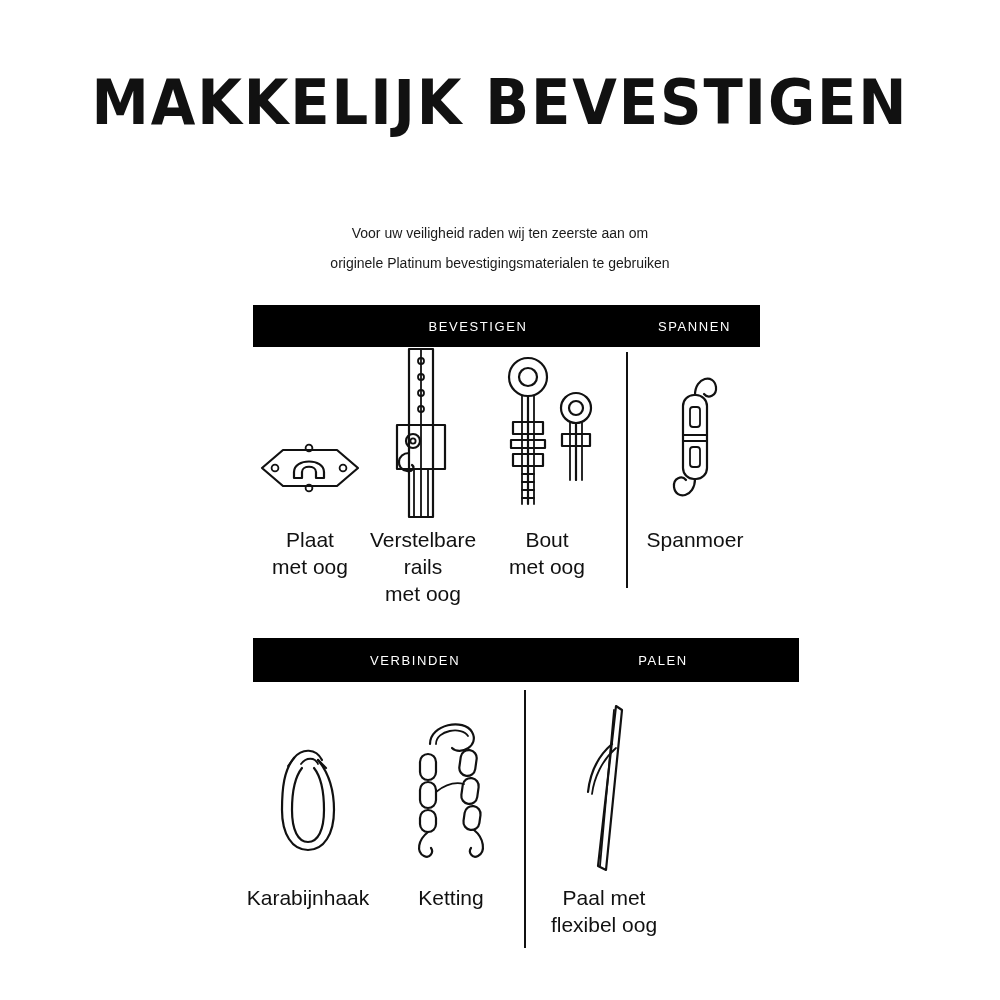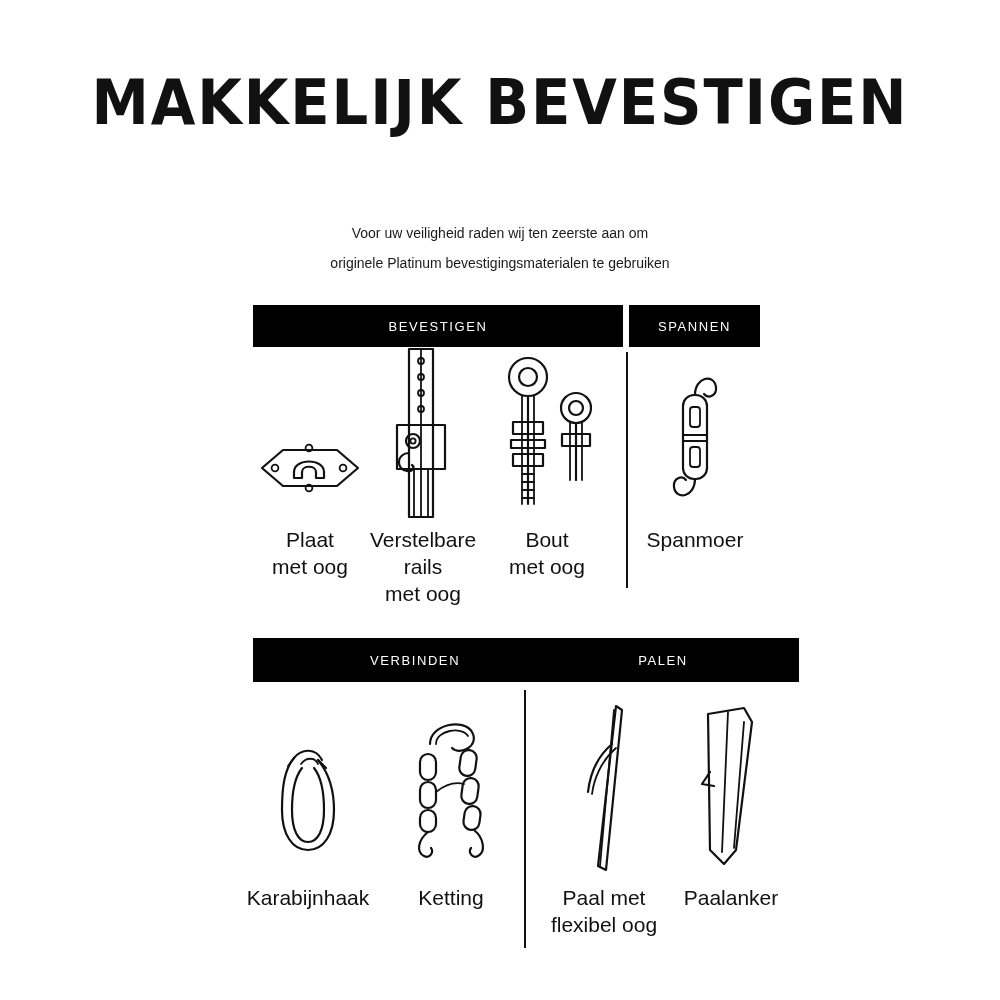--- a/index.html
+++ b/index.html
@@ -51,21 +51,21 @@
     position: absolute;
     background: #000000;
     color: #ffffff;
     font-size: 13px;
     letter-spacing: 1.6px;
     display: flex;
     align-items: center;
     justify-content: center;
     font-weight: 400;
   }
-  #bar-bevestigen { left: 253px; top: 305px; width: 370px; height: 42px; }
+  #bar-bevestigen { left: 253px; top: 305px; width: 370px; height: 42px; padding-left: 40px; }
   #bar-spannen    { left: 629px; top: 305px; width: 131px; height: 42px; }
   #bar-verbinden  { left: 253px; top: 638px; width: 324px; height: 44px; text-align: center; }
   #bar-palen      { left: 527px; top: 638px; width: 272px; height: 44px; }
 
   .vdivider {
     position: absolute;
     background: #111111;
     width: 1.6px;
   }
   #div-1 { left: 626px; top: 352px; height: 236px; }
@@ -291,29 +291,14 @@
         <path class="st" d="M82 44 C68 56, 60 74, 58 92"></path>
         <path class="st-thin" d="M86 48 C72 60, 64 78, 62 94"></path>
       </svg>
     </div>
     <div class="label">
       <span>Paal met</span>
       <span>flexibel oog</span>
     </div>
   </div>
 
-  <div class="item" id="item-paalanker">
-    <div class="art-box">
-      <svg width="130" height="178" viewBox="0 0 130 178">
-
-        <path class="st" d="M42 14 L78 8 L86 22 L70 150 L58 164 L44 150 Z"></path>
-        <line class="st-thin" x1="62" y1="12" x2="56" y2="152"></line>
-        <line class="st-thin" x1="78" y1="22" x2="68" y2="148"></line>
-
-        <path class="st" d="M44 72 L36 84 L48 86"></path>
-      </svg>
-    </div>
-    <div class="label">
-      <span>Paalanker</span>
-    </div>
-  </div>
 
 </div>
 
 </body></html>

